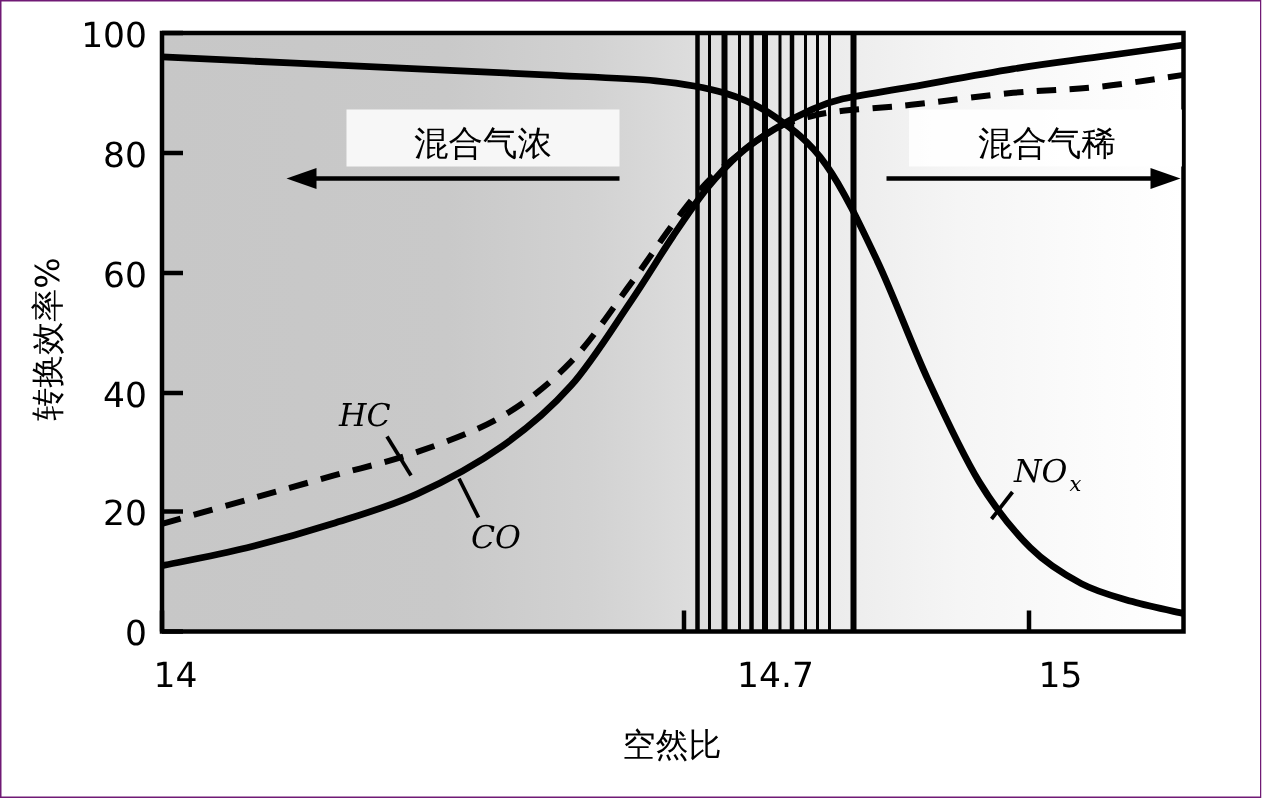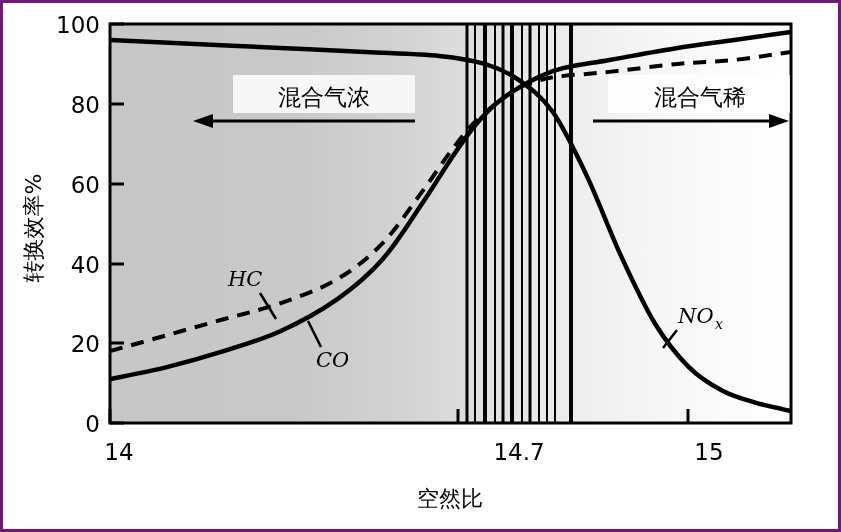--- a/index.html
+++ b/index.html
@@ -6,21 +6,21 @@
   body{
     width:841px;height:532px;
     background:#ffffff;
     font-family:"Liberation Sans", sans-serif;
     overflow:hidden;
     position:relative;
   }
   #figure{
     position:absolute;left:0;top:0;width:841px;height:532px;
     background:#ffffff;
-    border:3px solid #701a75;
+    border:1px solid #701a75;
     box-sizing:border-box;
   }
   #plot-svg{position:absolute;left:0;top:0;}
   .ytick-label,.xtick-label{
     font-family:"DejaVu Sans", sans-serif;
     font-size:23px;
     fill:#000;
   }
   .axis-title-cn{
     font-family:"DejaVu Sans", sans-serif;

